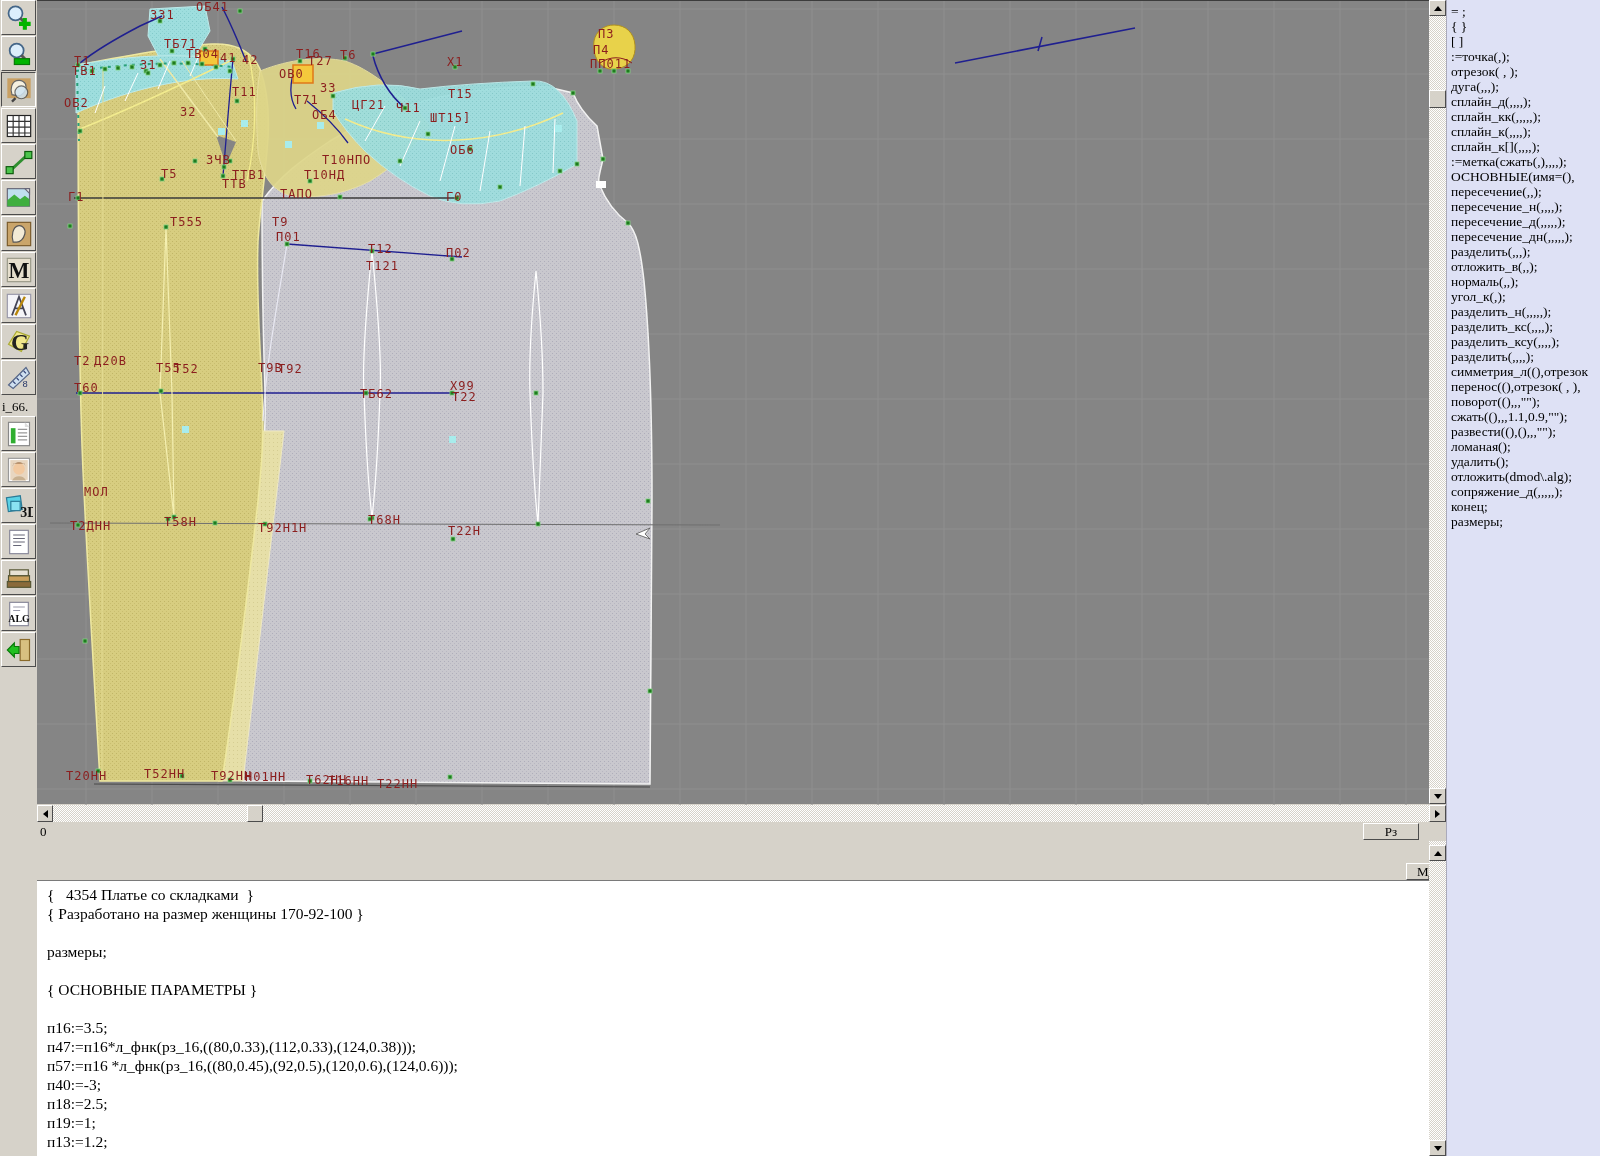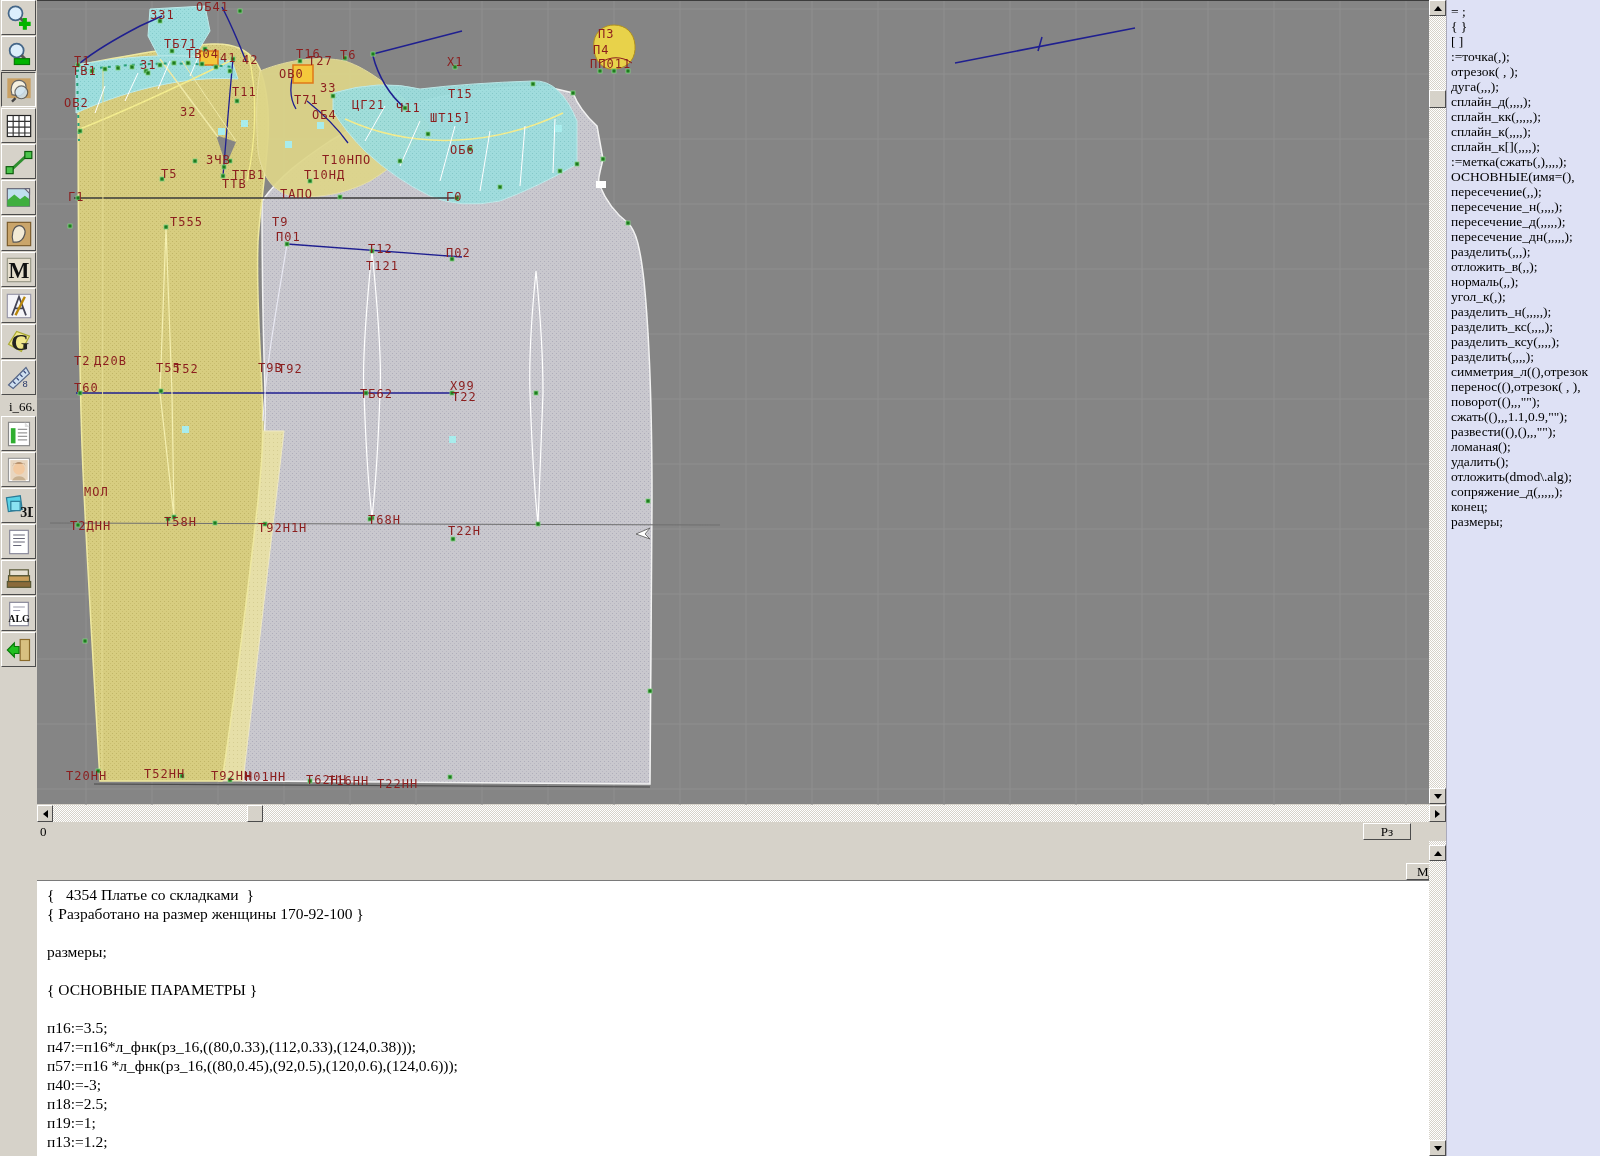--- a/index.html
+++ b/index.html
@@ -7,21 +7,21 @@
        font-family:"Liberation Serif",serif;}
   
   #toolbar{position:absolute;left:0;top:0;width:37px;height:1156px;background:#d6d2c9;z-index:5;}
   .tool-btn{box-sizing:border-box;width:35px;height:35px;margin:0 0 1px 1px;background:#d6d2c9;
       border-top:1px solid #ffffff;border-left:1px solid #ffffff;
       border-right:1px solid #4c4c4c;border-bottom:1px solid #4c4c4c;
       display:flex;align-items:center;justify-content:center;padding:0;cursor:pointer;}
   .tool-btn.pressed{border-top:1px solid #4c4c4c;border-left:1px solid #4c4c4c;
       border-right:1px solid #ffffff;border-bottom:1px solid #ffffff;background:#ccc8bd;}
   .tool-btn svg{display:block;}
-  .tool-label{font:13px "Liberation Serif",serif;color:#000;padding:3px 0 3px 9px;height:14px;}
+  .tool-label{font:13px "Liberation Serif",serif;color:#000;padding:3px 0 3px 2px;height:14px;}
   
   #canvas{position:absolute;left:37px;top:0;width:1392px;height:804px;background:#858585;
       border-top:1px solid #3c3c3c;box-sizing:border-box;}
   #canvas svg{display:block;}
   .cad-label{font-family:"DejaVu Sans Mono",monospace;font-size:12px;letter-spacing:1px;fill:#8b1e1e;}
   
   .sb-btn{position:absolute;box-sizing:border-box;width:17px;height:16px;background:#d6d2c9;
       border-top:1px solid #fff;border-left:1px solid #fff;border-right:1px solid #4c4c4c;
       border-bottom:1px solid #4c4c4c;display:flex;align-items:center;justify-content:center;cursor:pointer;}
   .arr{width:0;height:0;border:4px solid transparent;}
@@ -465,21 +465,21 @@
       </div>
     <div class="sb-thumb" style="left:247px;top:805px;width:16px;height:17px;"></div>
     <div class="sb-btn" style="left:1429px;top:805px;width:17px;height:17px;">
         <span class="arr right"></span>
       </div>
   </div>
 
   <div id="statusbar">
     <span id="status-zero">0</span>
   </div>
-  <button class="mini-btn" style="left:1363px;top:823px;width:48px;">Рз</button>
+  <button class="mini-btn" style="left:1363px;top:823px;width:56px;">Рз</button>
   <button class="mini-btn" style="left:1406px;top:863px;width:40px;">Мд</button>
 
   <div id="editor">
     <pre id="editor-text">{   4354 Платье со складками  }
 { Разработано на размер женщины 170-92-100 }
 
 размеры;
 
 { ОСНОВНЫЕ ПАРАМЕТРЫ }
 

